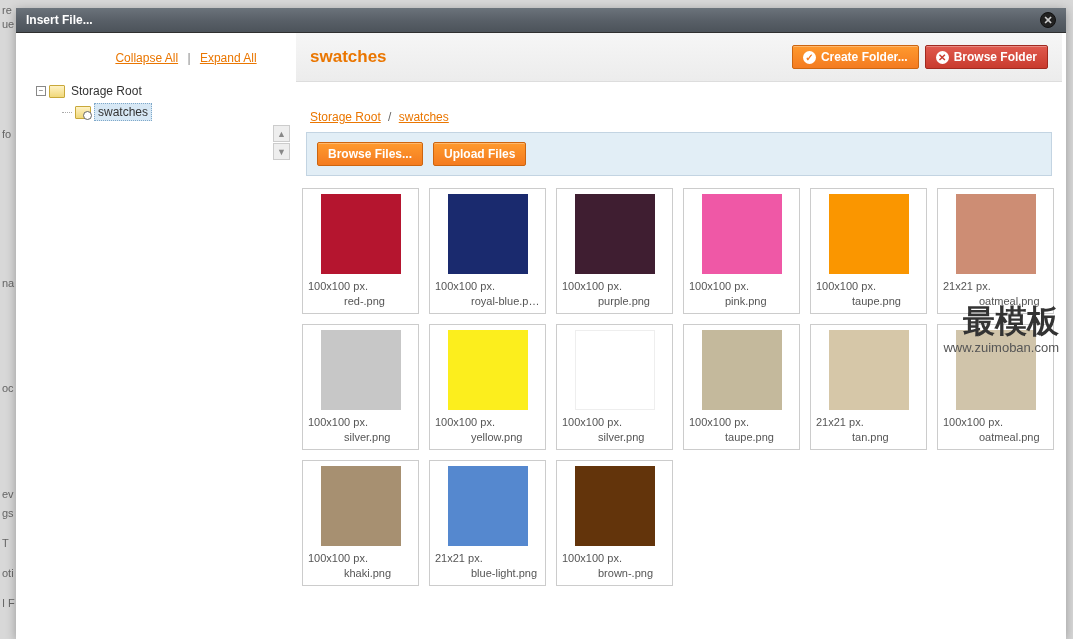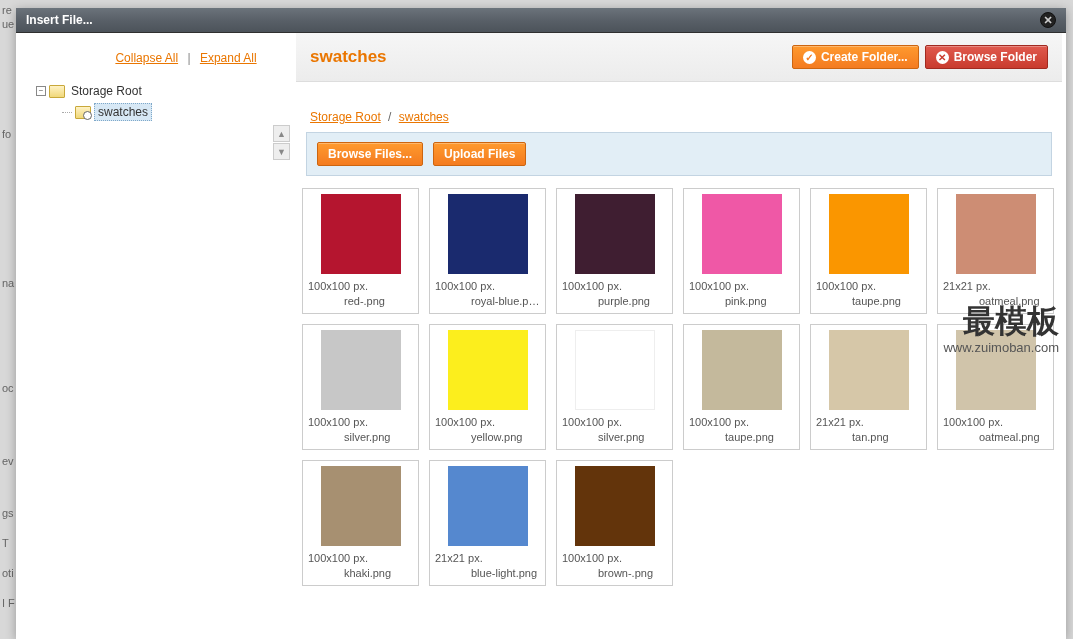--- a/index.html
+++ b/index.html
@@ -288,21 +288,21 @@
   </style>
 </head>
 <body>
 
 <div class="backdrop">
   <div class="faded" style="top:2px">re</div>
   <div class="faded" style="top:16px">ue</div>
   <div class="faded" style="top:126px">fo</div>
   <div class="faded" style="top:275px">na</div>
   <div class="faded" style="top:380px">oc</div>
-  <div class="faded" style="top:453px">ev</div>
+  <div class="faded" style="top:486px">ev</div>
   <div class="faded" style="top:505px">gs</div>
   <div class="faded" style="top:535px">T</div>
   <div class="faded" style="top:565px">oti</div>
   <div class="faded" style="top:595px">I F</div>
 </div>
 
 <div class="dialog">
 
   <div class="titlebar">
     <span>Insert File...</span>

